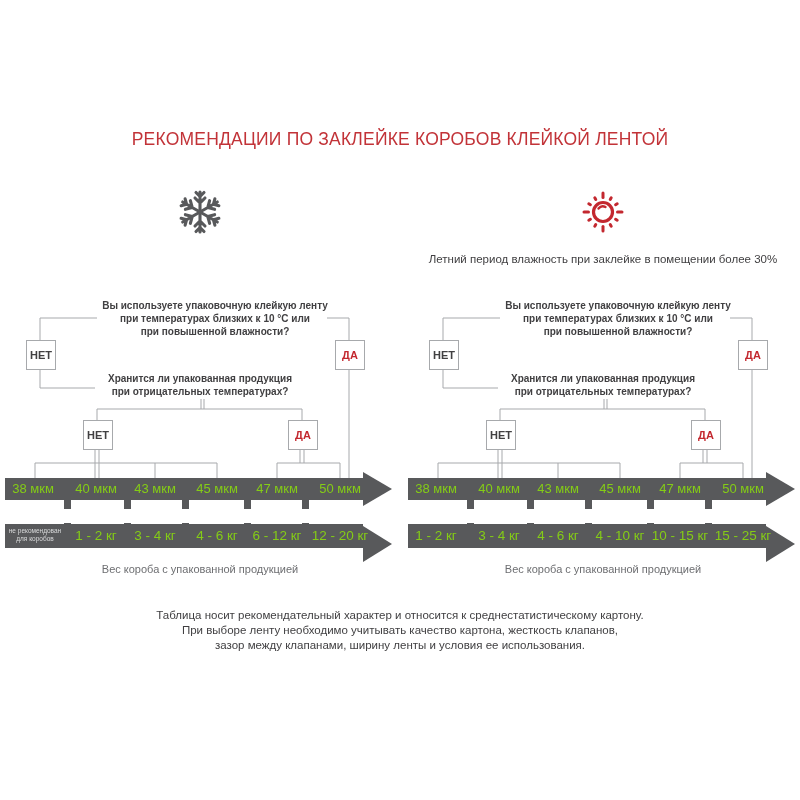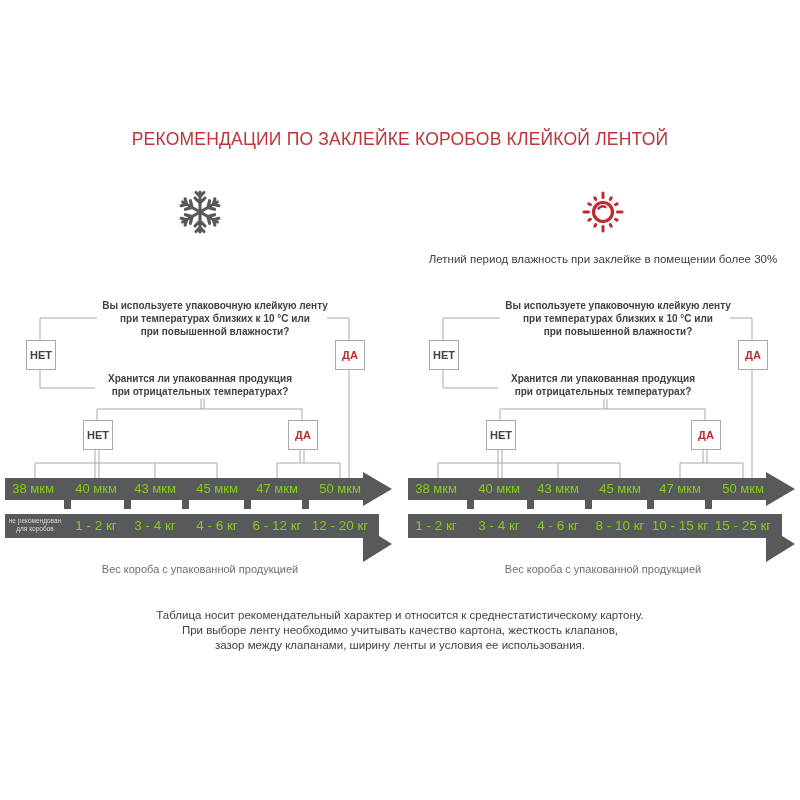--- a/index.html
+++ b/index.html
@@ -30,21 +30,21 @@
   .qbox{
     position:absolute;width:28px;height:28px;background:#fff;
     border:1px solid #a7a9ac;display:flex;align-items:center;justify-content:center;
     font-size:11px;font-weight:bold;color:#414042;z-index:2;
   }
   .qbox.yes{color:#c3282f;}
   .no1{left:21px;top:155px;} .yes1{left:330px;top:155px;}
   .no2{left:78px;top:235px;} .yes2{left:283px;top:235px;}
   .arrow-body{position:absolute;left:0;background:#58595b;z-index:1;}
   .a1{top:293px;width:358px;height:22px;}
-  .a2{top:329px;width:358px;height:24px;padding-left:16px;}
+  .a2{top:339px;width:358px;height:24px;}
   .arrow-head{position:absolute;width:0;height:0;border-top-color:transparent!important;border-bottom-color:transparent!important;}
   .h1{left:358px;top:287px;border-top:17px solid;border-bottom:17px solid;border-left:29px solid #58595b;}
   .h2{left:358px;top:341px;border-top:18px solid;border-bottom:18px solid;border-left:29px solid #58595b;}
   .alabel{
     position:absolute;transform:translateX(-50%);white-space:nowrap;
     color:#84cc16;font-size:13px;
   }
   .a1 .alabel{top:3px;}
   .a2 .alabel{top:4px;font-size:13.5px;}
   .note{
@@ -266,21 +266,21 @@
     <i class="tick tr2 t1"></i>
     <i class="tick tr2 t2"></i>
     <i class="tick tr2 t3"></i>
     <i class="tick tr2 t4"></i>
     <i class="tick tr2 t5"></i>
 
     <div class="arrow-body a2">
       <span class="alabel" style="left:28px">1 - 2 кг</span>
       <span class="alabel" style="left:91px">3 - 4 кг</span>
       <span class="alabel" style="left:150px">4 - 6 кг</span>
-      <span class="alabel" style="left:212px">8 - 10 кг</span>
+      <span class="alabel" style="left:212px">4 - 10 кг</span>
       <span class="alabel" style="left:272px">10 - 15 кг</span>
       <span class="alabel" style="left:335px">15 - 25 кг</span>
     </div>
     <div class="arrow-head h2"></div>
 
     <div class="axis-caption">Вес короба с упакованной продукцией</div>
   </div>
 
   <div class="footer">
     <div>Таблица носит рекомендательный характер и относится к среднестатистическому картону.</div>

